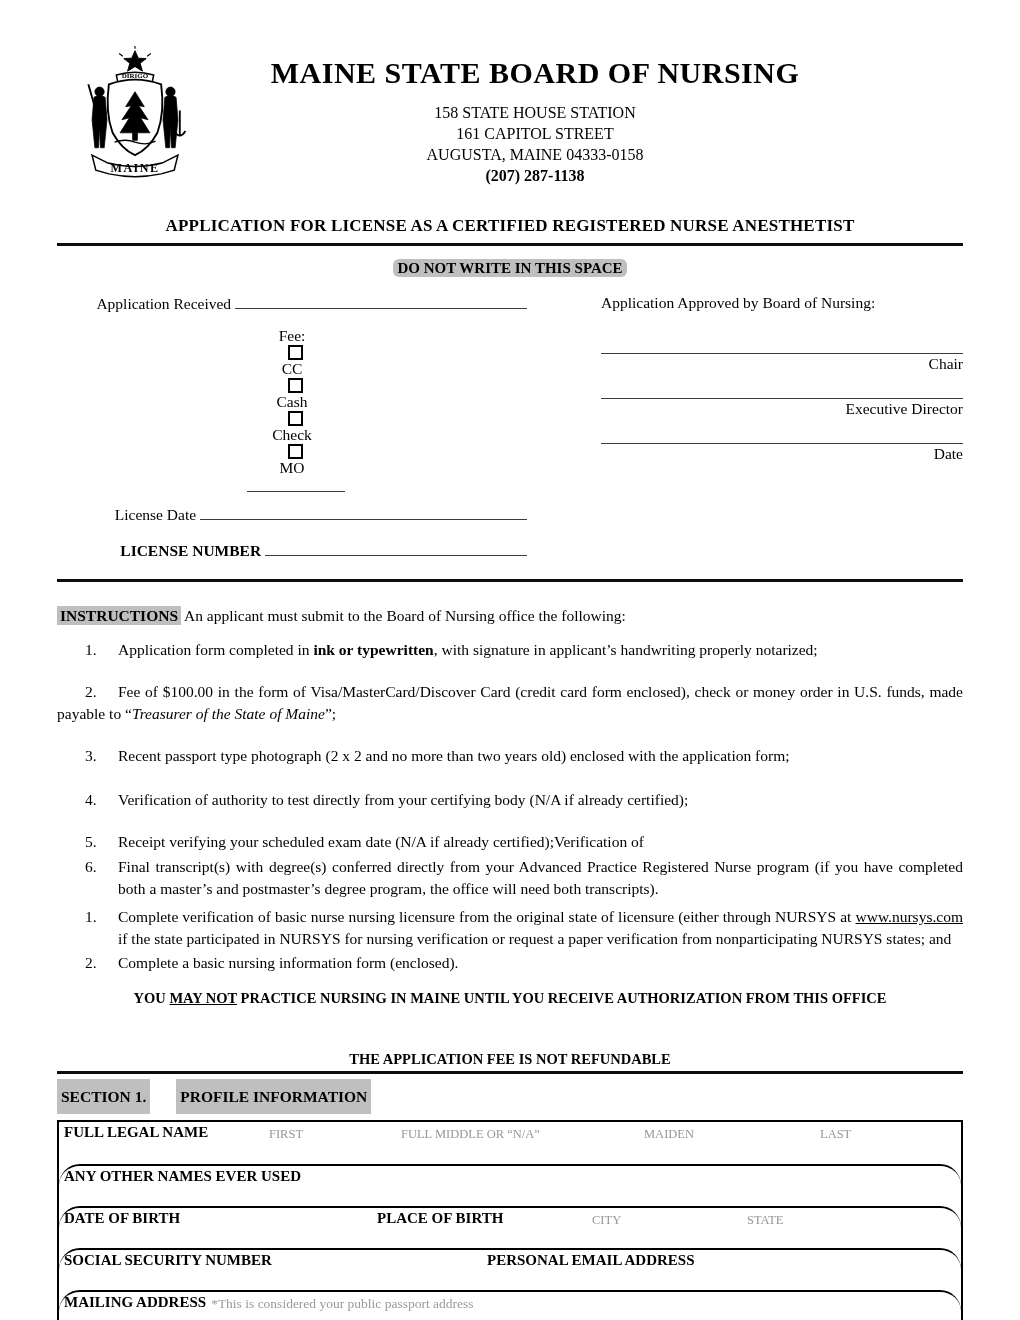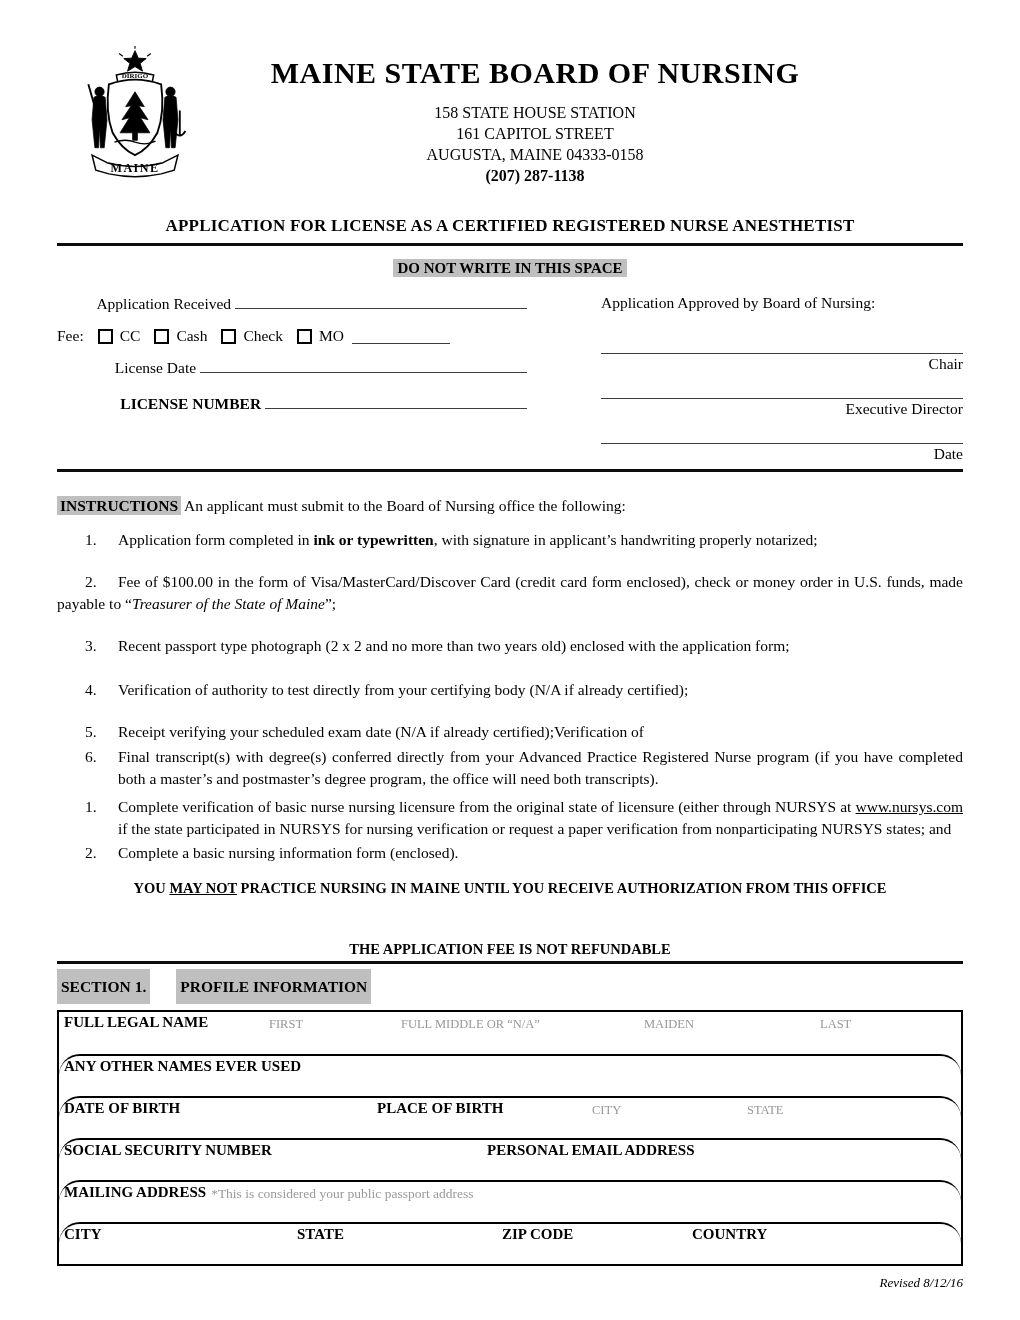--- a/index.html
+++ b/index.html
@@ -19,29 +19,29 @@
   .agency-title { font-size: 30px; font-weight: bold; letter-spacing: 0.5px; margin-top: 10px; margin-bottom: 12px; }
   .addr { font-size: 16px; line-height: 21px; }
   .phone { font-size: 16px; line-height: 21px; font-weight: bold; }
 
   
   .form-title { margin-top: 30px; text-align: center; font-size: 17px; font-weight: bold; letter-spacing: 0.2px; }
   .rule-thick { height: 3px; background: #0d0d0d; margin-top: 7px; }
 
   .banner-wrap { margin-top: 13px; text-align: center; }
   .hl { background: #bfbfbf; }
-  .banner { font-size: 15px; font-weight: bold; padding: 1px 4px; }
+  .banner { font-size: 15px; font-weight: bold; padding: 1px 4px; border-radius: 6px; }
 
   
   .office { display: flex; justify-content: space-between; margin-top: 17px; font-size: 15.5px; }
   .office-left { width: 470px; text-align: right; }
   .office-right { width: 362px; }
   .oline { display: inline-block; border-bottom: 1px solid #3c3c3c; height: 15px; vertical-align: baseline; }
   .orow { margin-bottom: 14px; white-space: nowrap; }
-  .fee-row { display: flex; align-items: center; margin-bottom: 13px; }
+  .fee-row { display: flex; align-items: center; margin-bottom: 13px; flex-direction: column; }
   .cbx { display: inline-block; width: 15px; height: 15px; border: 2px solid #000; margin: 0 7px 0 14px; flex: none; }
   .license-num { font-weight: bold; }
   .sig-line { border-bottom: 1px solid #3c3c3c; height: 24px; }
   .sig-caption { text-align: right; font-size: 15.5px; line-height: 20px; }
   .office-right .approved-label { margin-bottom: 0; }
   .sig-group-1 { margin-top: 18px; }
   .sig-group { margin-top: 1px; }
 
   .rule-after-office { height: 3px; background: #0d0d0d; margin-top: 5px; }
 

